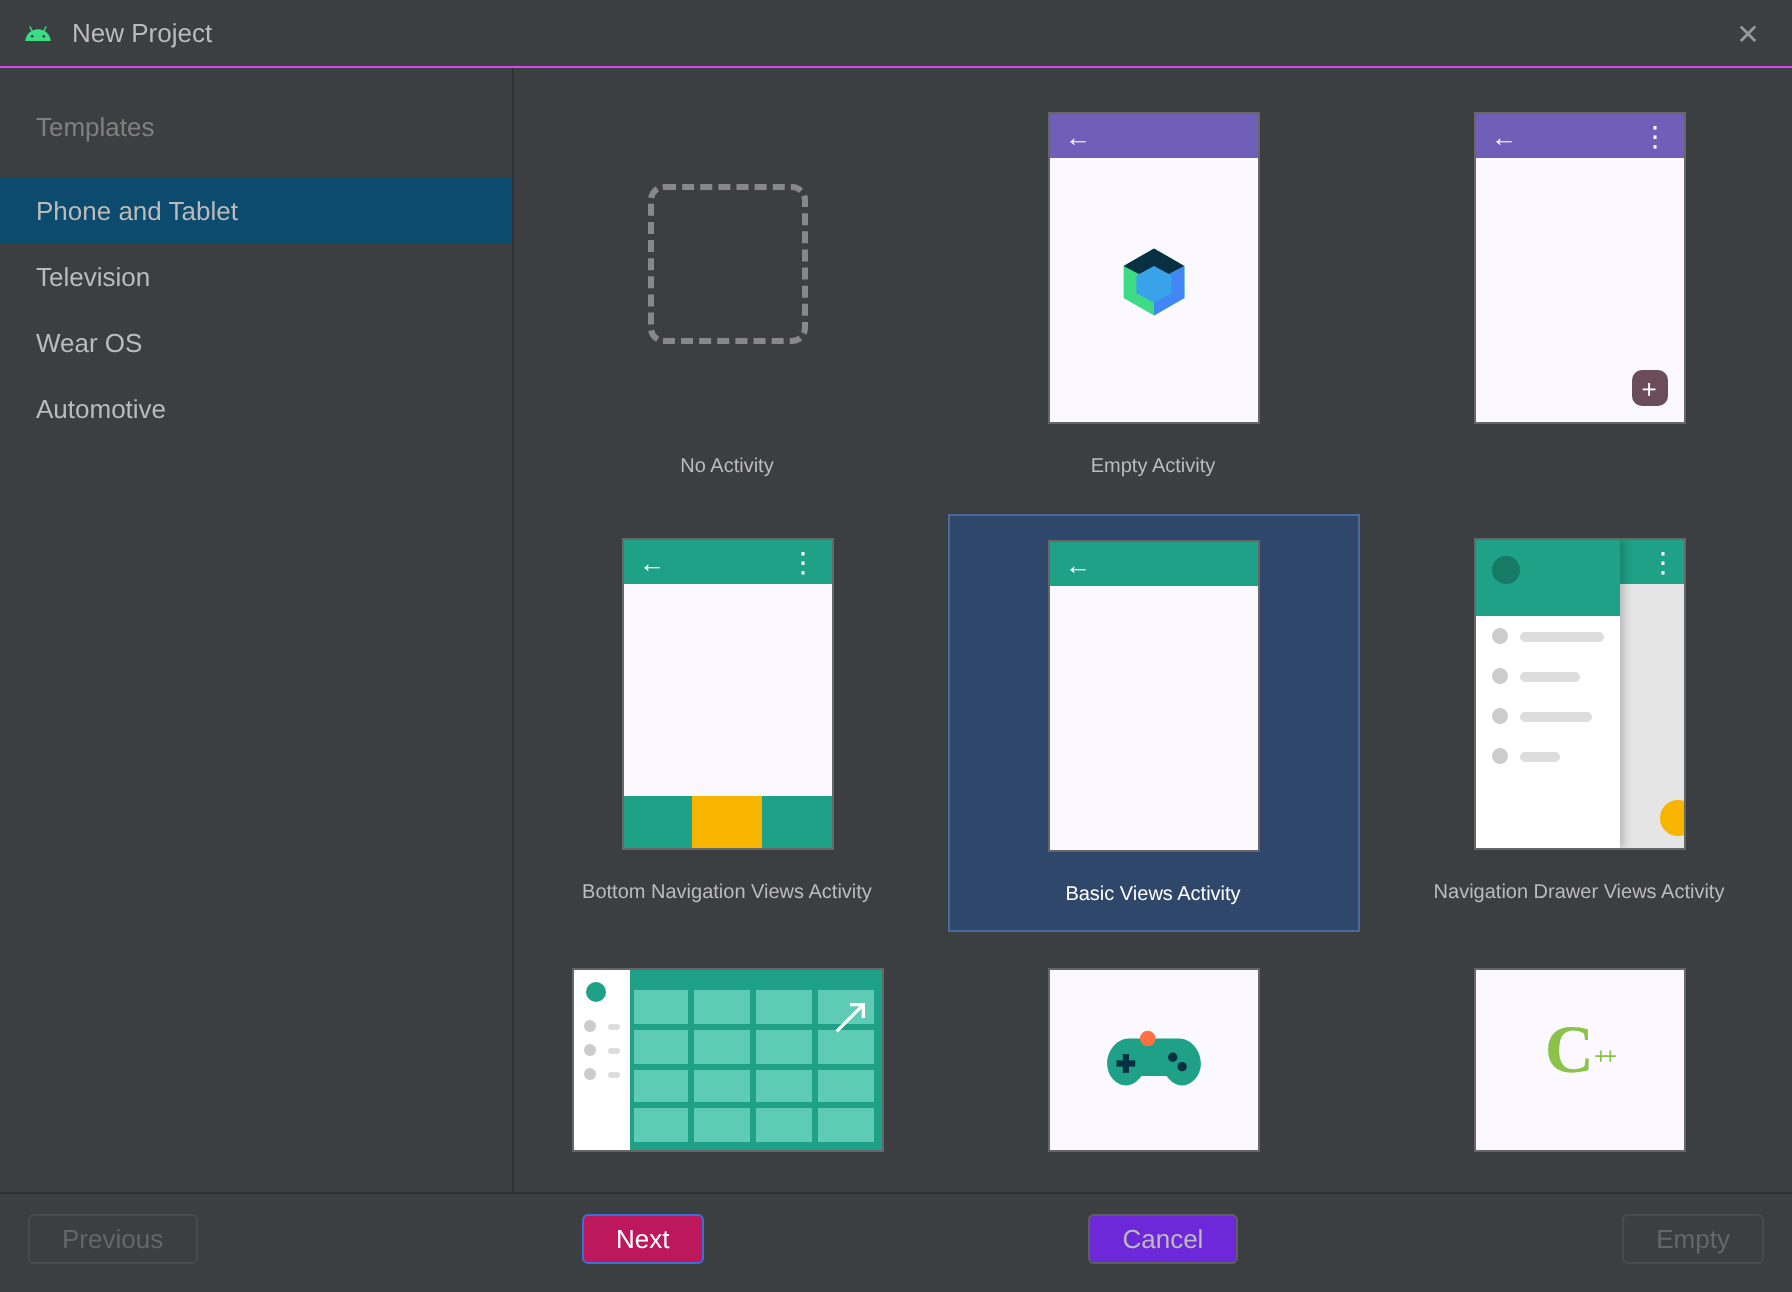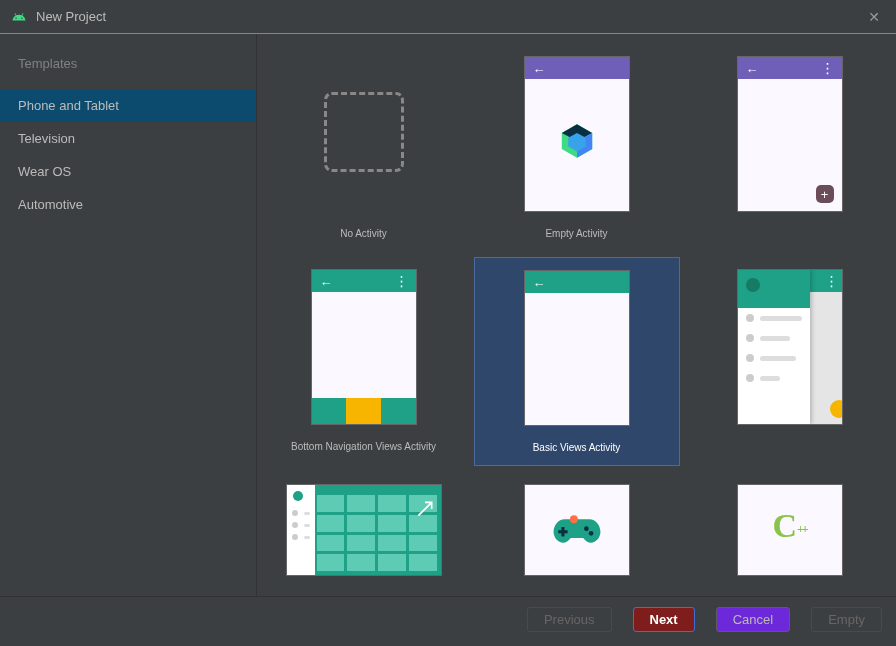--- a/index.html
+++ b/index.html
@@ -200,21 +200,21 @@
       transform: translate(-50%, -60%);
       font-family: Georgia, serif;
     }
     .cpp-plus { font-size: 12px; letter-spacing: -2px; position: relative; top: -4px; }
     
     .footer {
       height: 46px;
       border-top: 1px solid #323232;
       display: flex;
       align-items: center;
-      justify-content: flex-end;
+      justify-content: space-between;
       gap: 21px;
       padding: 0 14px;
     }
     .btn {
       padding: 4px 16px;
       border: 1px solid #5e5e5e;
       background: #6d28d9;
       color: #bbbbbb;
       border-radius: 3px;
       font-size: 13px;
@@ -227,21 +227,21 @@
       cursor: default;
     }
     .btn.primary {
       background: #365880;
       border-color: #486f9c;
       color: #fff;
       background: #3b74d1;
       border-color: #3b74d1;
     }
     .btn.primary { background: #365ec9; border-color: #365ec9; background: #3c6ed0; }
-    .btn.primary { background: #7f1d1d; border-color: #3b6fd8; font-weight: bold; }
+    .btn.primary { background: #be185d; border-color: #3b6fd8; }
   </style>
 </head>
 <body>
 
 <div class="title-bar">
   <span class="logo">
     <svg viewBox="0 0 24 24" width="14" height="14">
         <path fill="#3ddc84" d="M17.6 9.48l1.84-3.18c.16-.31.04-.69-.26-.85a.637.637 0 0 0-.83.22l-1.88 3.24a11.463 11.463 0 0 0-8.94 0L5.65 5.67a.637.637 0 0 0-.83-.22c-.3.16-.42.54-.26.85L6.4 9.48C3.3 11.25 1.28 14.44 1 18h22c-.28-3.56-2.3-6.75-5.4-8.52M7 15.25a1.25 1.25 0 1 1 0-2.5 1.25 1.25 0 0 1 0 2.5m10 0a1.25 1.25 0 1 1 0-2.5 1.25 1.25 0 0 1 0 2.5"></path>
       </svg>
   </span>
@@ -349,20 +349,21 @@
             <div class="drawer-item">
                 <div class="drawer-dot"></div>
                 <div class="drawer-line" style="width:36px;flex:none"></div>
               </div>
             <div class="drawer-item">
                 <div class="drawer-dot"></div>
                 <div class="drawer-line" style="width:20px;flex:none"></div>
               </div>
           </div>
         </div>
+        <div class="template-label">Navigation Drawer Views Activity</div>
       </div>
 
       <div class="template-card" style="height:120px; overflow:hidden;">
         <div class="thumb" style="width:156px; height:110px;">
           <div class="resp-grid">
             <div class="resp-cells">
                 <div class="resp-cell"></div>
                 <div class="resp-cell"></div>
                 <div class="resp-cell"></div>
                 <div class="resp-cell"></div>

